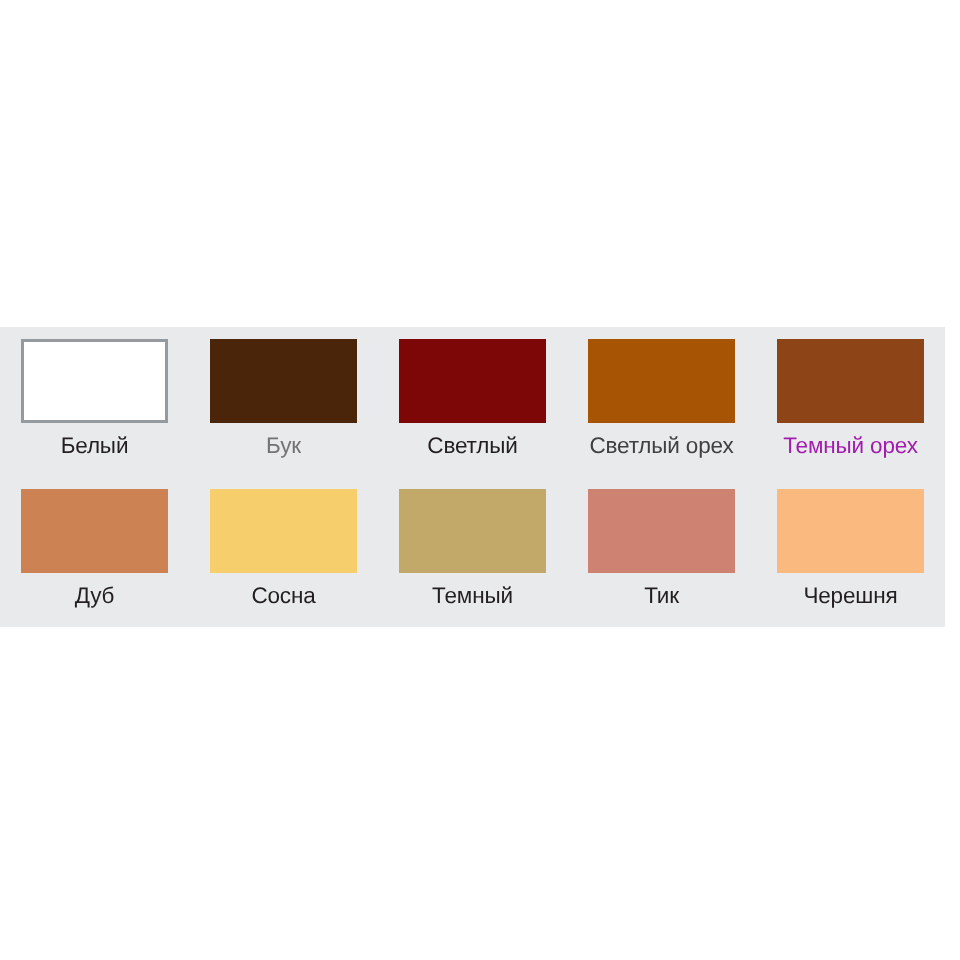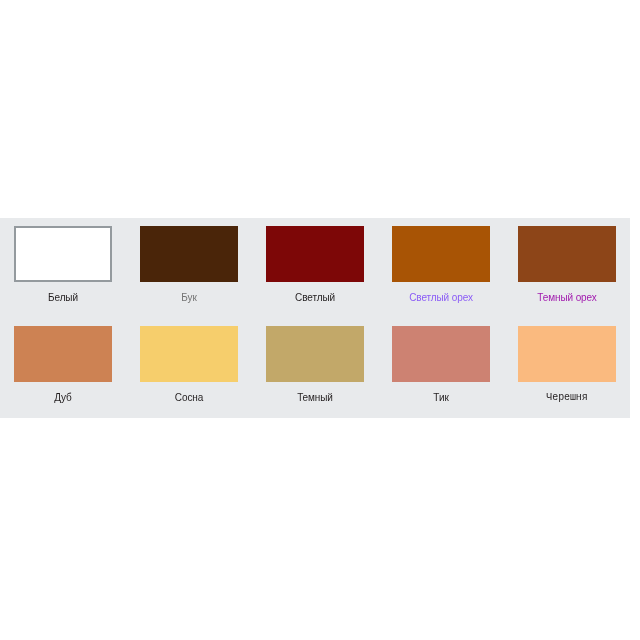--- a/index.html
+++ b/index.html
@@ -44,21 +44,21 @@
     width: 98px;
     height: 56px;
     box-sizing: border-box;
     flex: none;
   }
   .swatch-chip.bordered {
     border: 2px solid #949a9e;
   }
   .swatch-label {
     margin-top: 7px;
-    font-size: 10px;
+    font-size: 15px;
     line-height: 18px;
     color: #231f20;
     text-align: left;
     white-space: nowrap;
     letter-spacing: -0.1px;
   }
 </style>
 </head>
 <body style="background-color: rgb(255, 255, 255);">
 
@@ -76,21 +76,21 @@
       <div class="swatch-label" style="color: #737373;">Бук</div>
     </div>
 
     <div class="swatch-cell">
       <div class="swatch-chip" style="background-color: rgb(125, 7, 7);"></div>
       <div class="swatch-label" style="color: rgb(35, 31, 32);">Светлый</div>
     </div>
 
     <div class="swatch-cell">
       <div class="swatch-chip" style="background-color: rgb(168, 84, 5);"></div>
-      <div class="swatch-label" style="color: #8b5cf6;">Светлый орех</div>
+      <div class="swatch-label" style="color: #404040;">Светлый орех</div>
     </div>
 
     <div class="swatch-cell">
       <div class="swatch-chip" style="background-color: rgb(141, 69, 24);"></div>
       <div class="swatch-label" style="color: #a21caf;">Темный орех</div>
     </div>
 
   </div>
 
   <div class="swatch-row">
@@ -110,18 +110,18 @@
       <div class="swatch-label" style="color: rgb(35, 31, 32);">Темный</div>
     </div>
 
     <div class="swatch-cell">
       <div class="swatch-chip" style="background-color: rgb(205, 130, 114);"></div>
       <div class="swatch-label" style="color: rgb(35, 31, 32);">Тик</div>
     </div>
 
     <div class="swatch-cell">
       <div class="swatch-chip" style="background-color: rgb(250, 186, 127);"></div>
-      <div class="swatch-label" style="color: rgb(35, 31, 32); font-family: Liberation Mono, monospace;">Черешня</div>
+      <div class="swatch-label" style="color: rgb(35, 31, 32);">Черешня</div>
     </div>
 
   </div>
 
 </div>
 
 </body></html>

